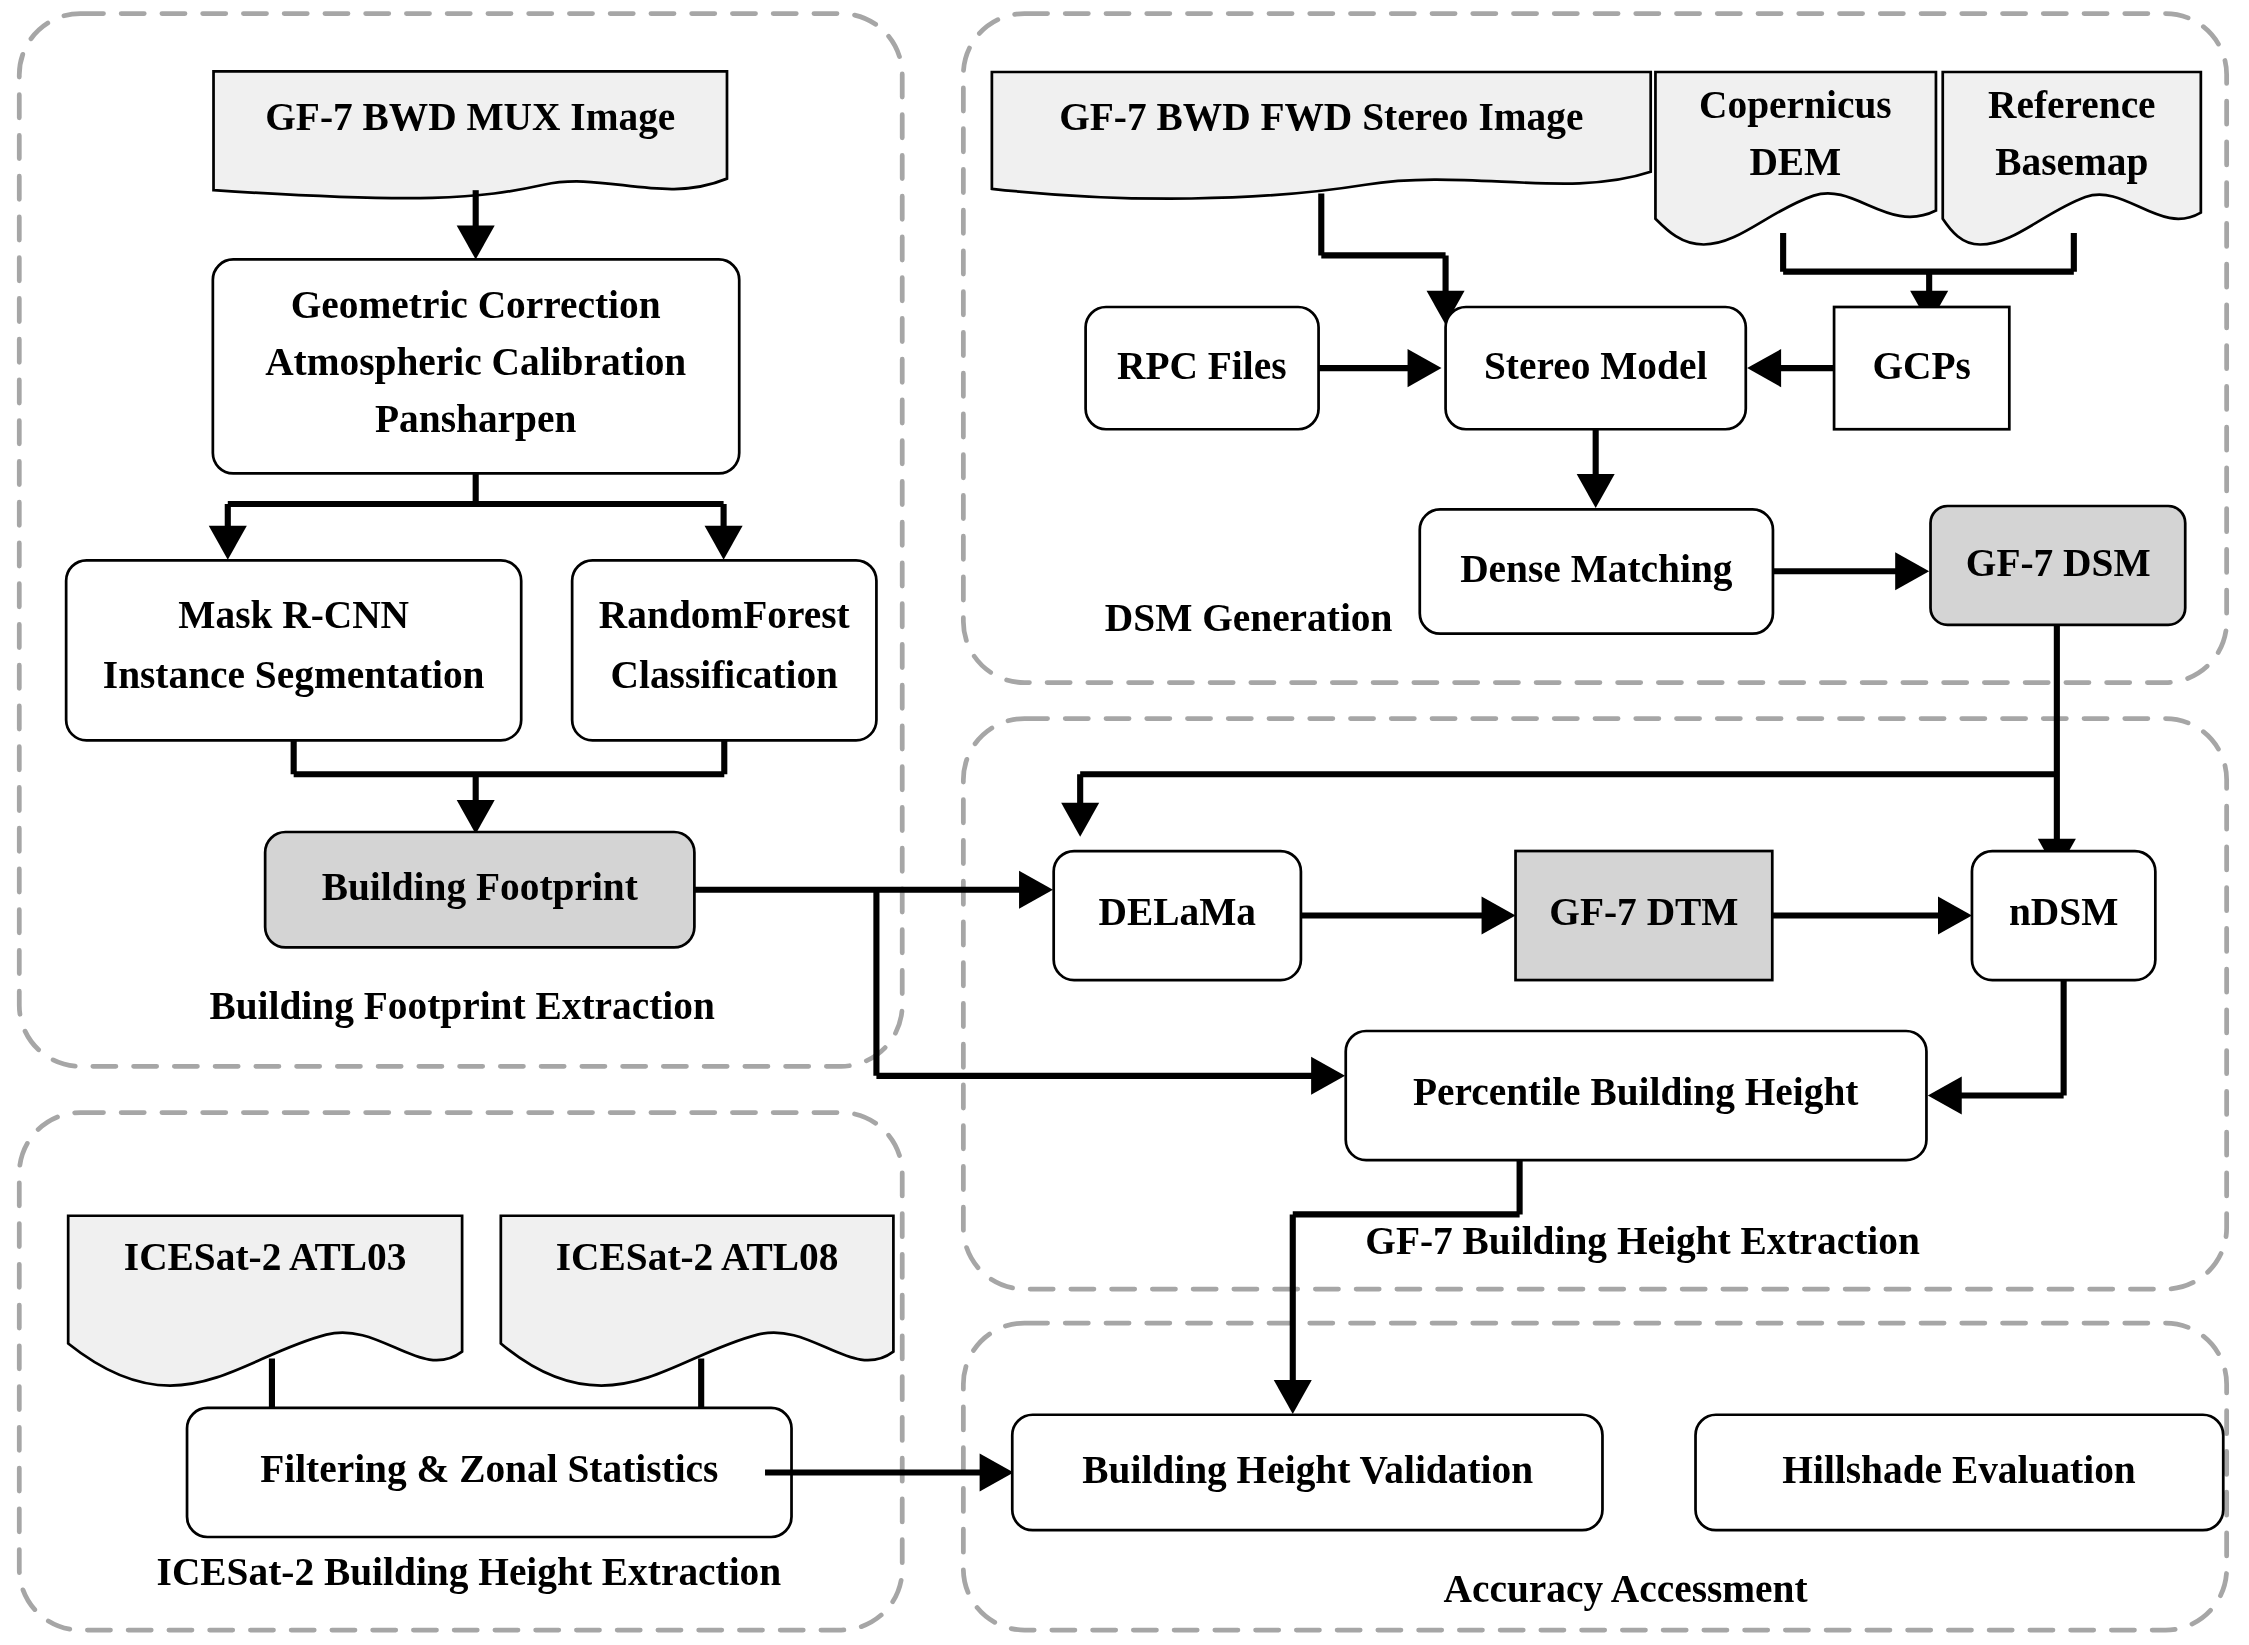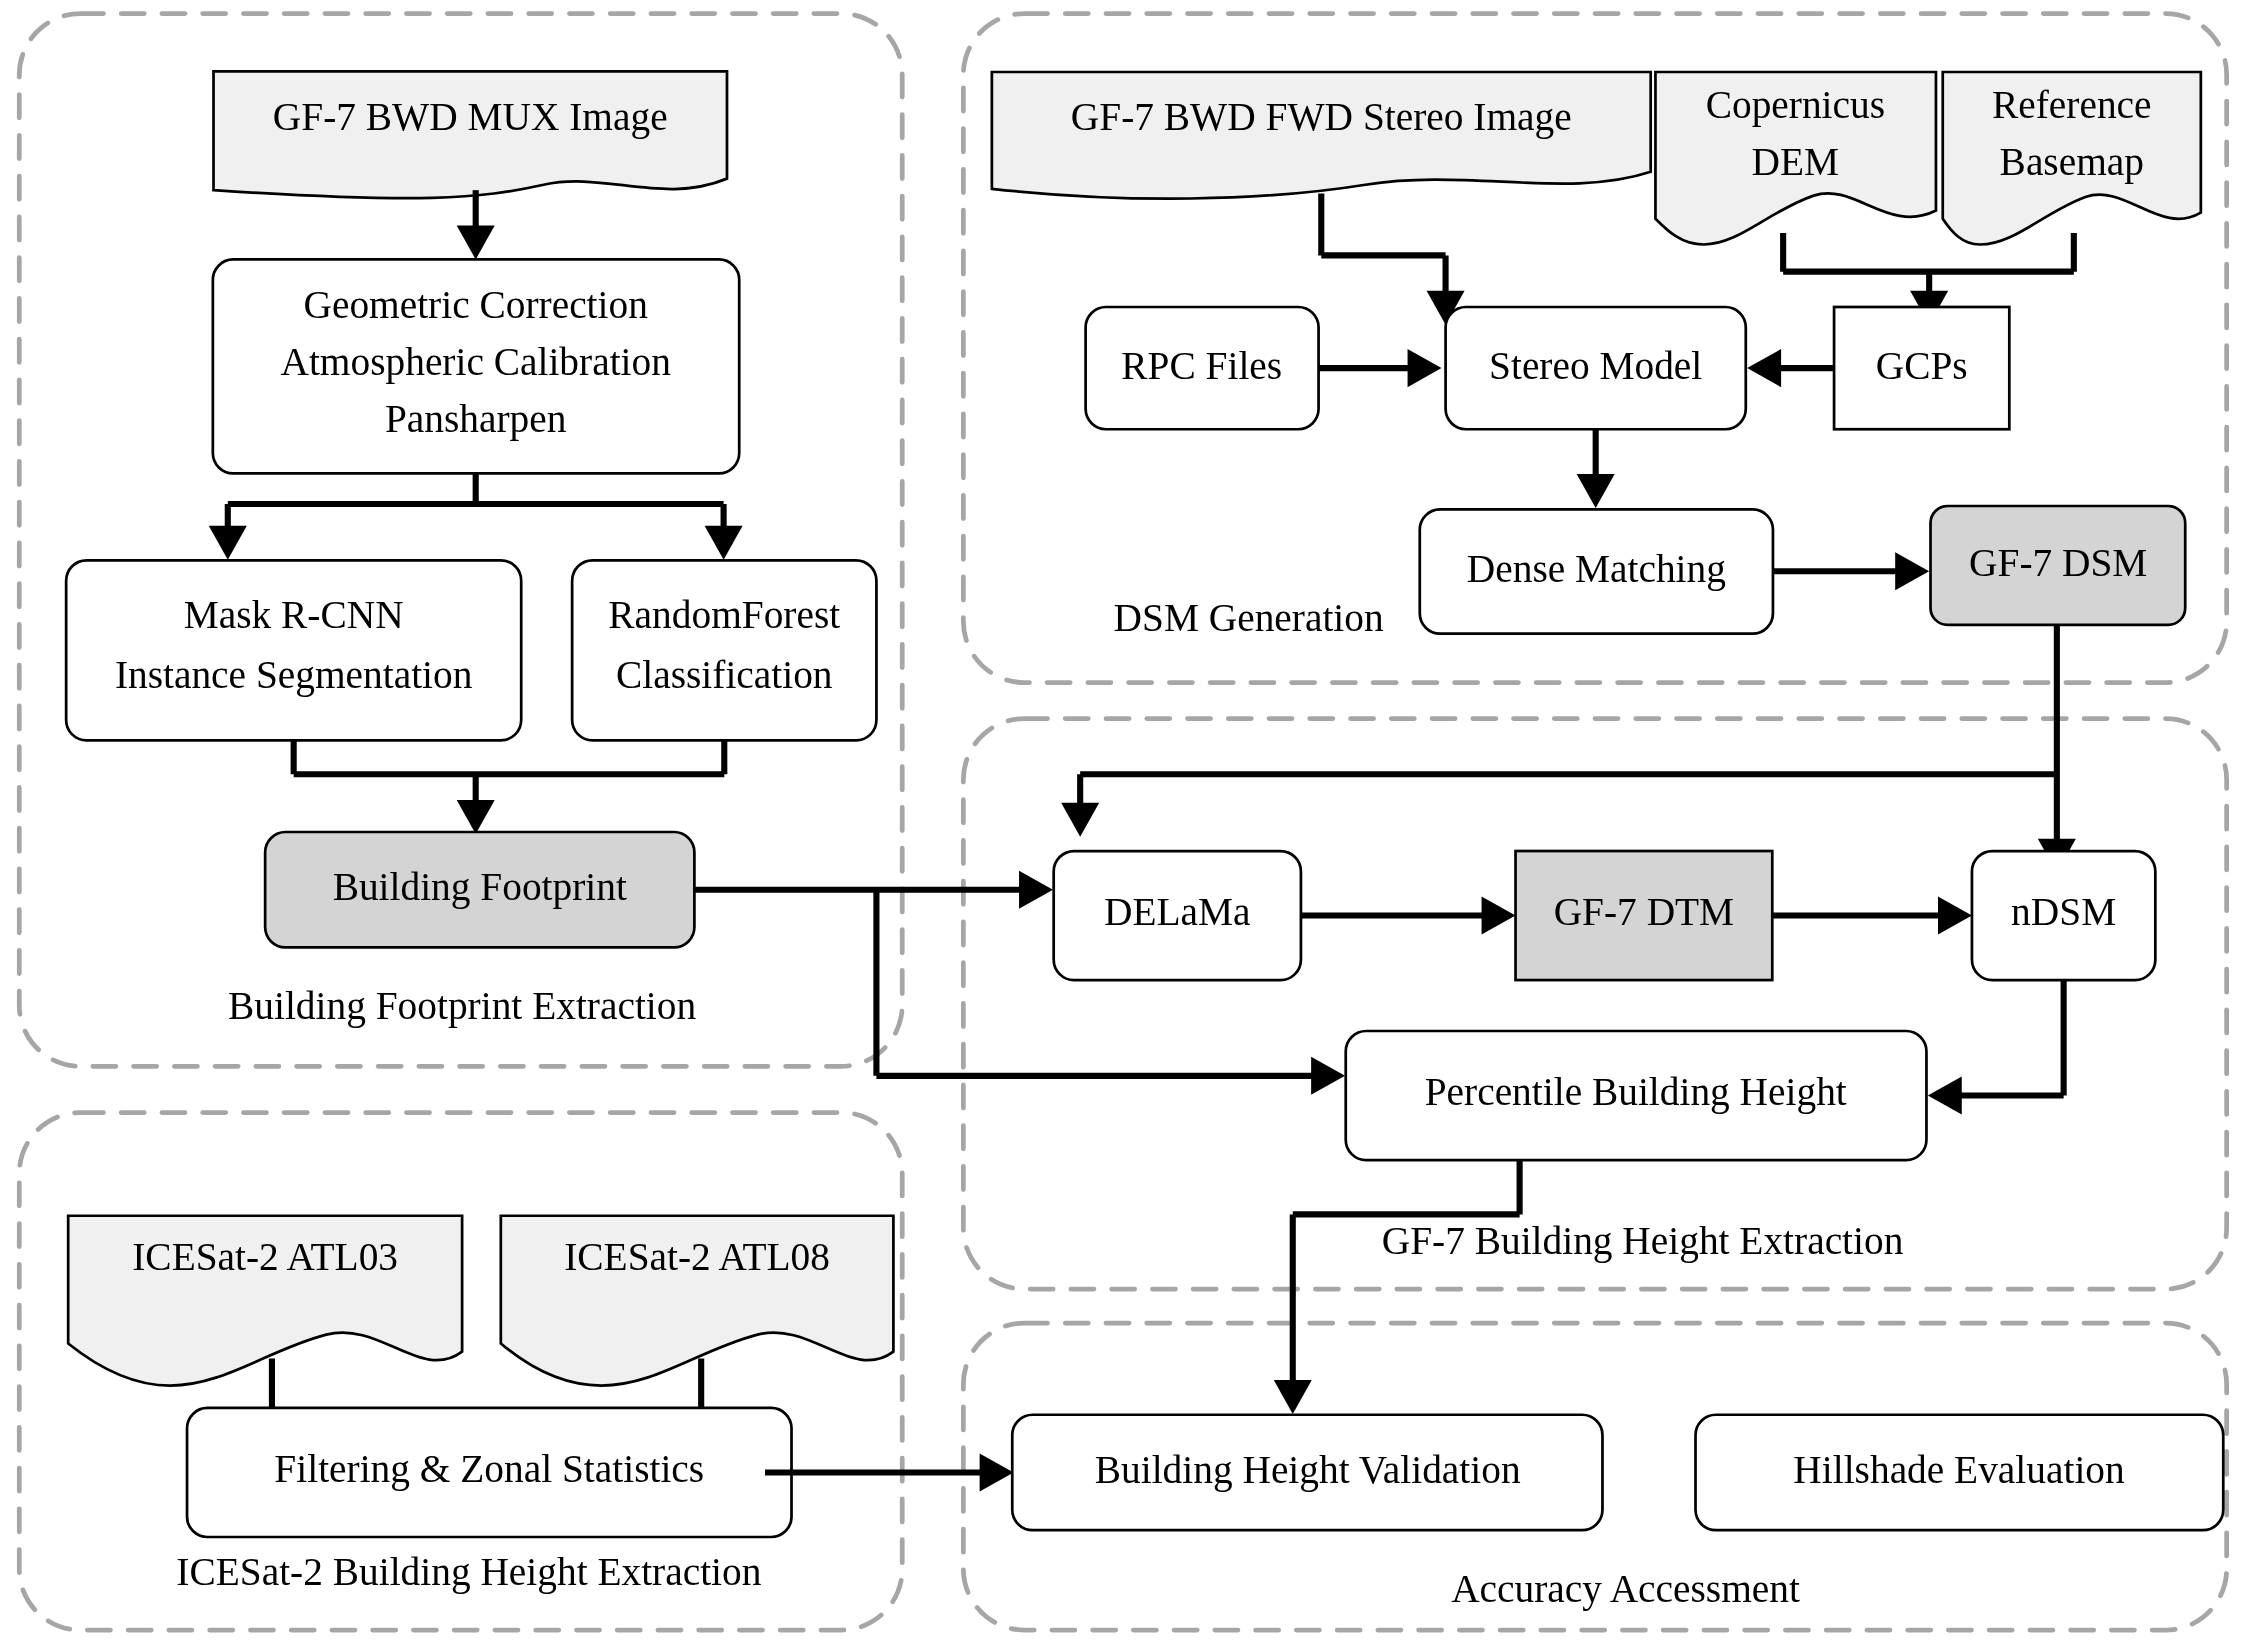--- a/index.html
+++ b/index.html
@@ -8,20 +8,21 @@
     padding: 0;
     background: #ffffff;
   }
   #root {
     position: relative;
     width: 2250px;
     height: 1645px;
     background: #ffffff;
     font-family: "Liberation Serif", "DejaVu Serif", serif;
     overflow: hidden;
+    font-weight: bold;
   }
   svg.canvas {
     position: absolute;
     top: 0; left: 0;
     width: 2250px;
     height: 1645px;
   }
   .panel-border {
     fill: none;
     stroke: #a6a6a6;

